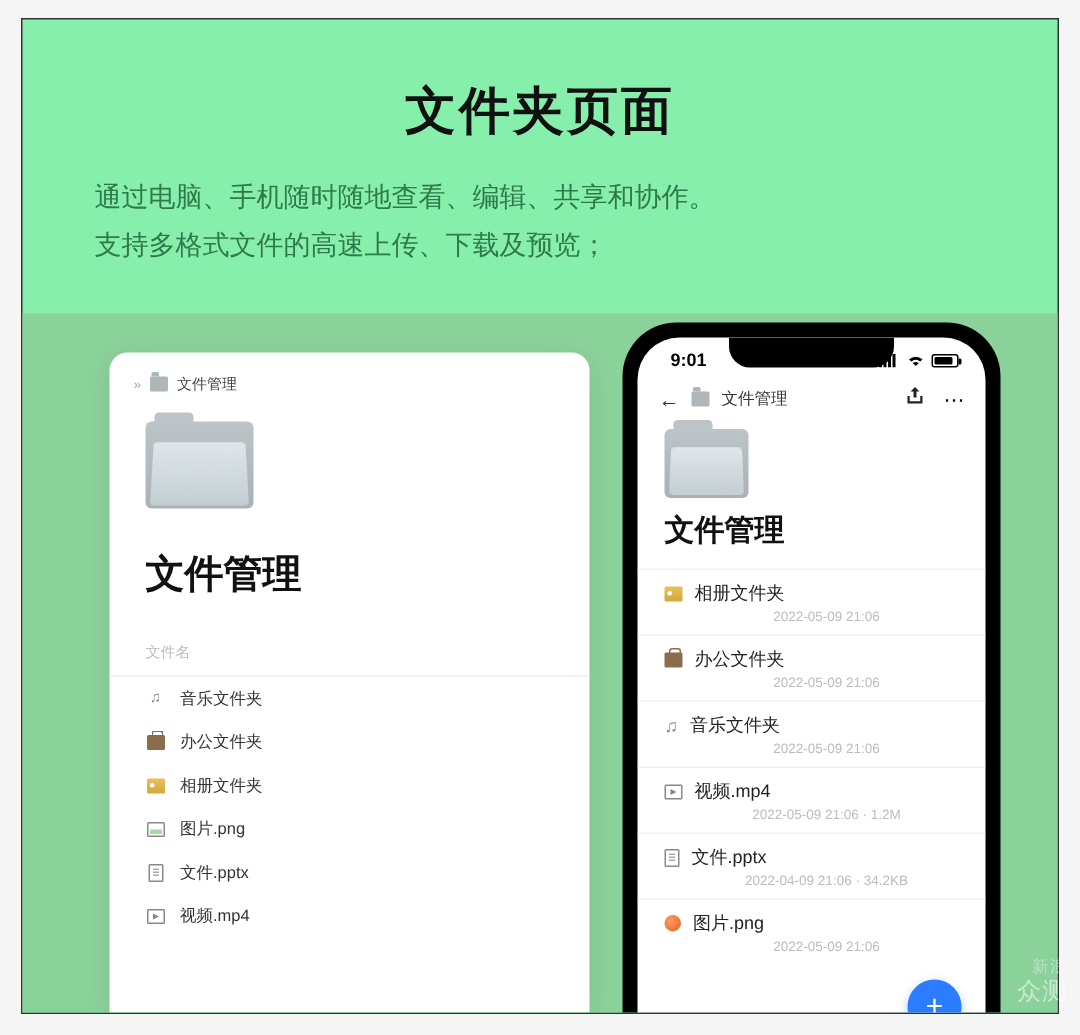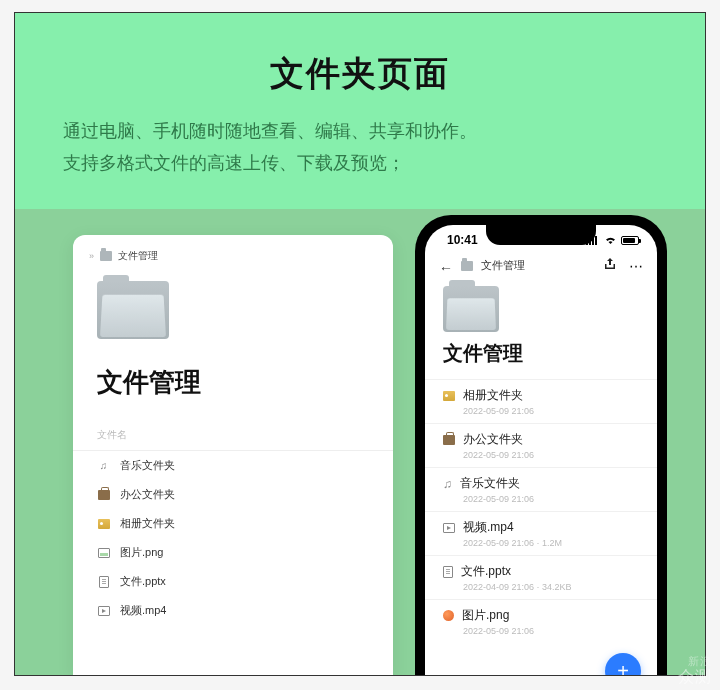--- a/index.html
+++ b/index.html
@@ -187,20 +187,21 @@
   align-items: center;
   gap: 8px;
   font-size: 12px;
   color: #222;
 }
 .ph-row-meta {
   font-size: 9px;
   color: #bbb;
   padding-left: 20px;
   padding-top: 2px;
+  text-align: center;
 }
 .fab {
   position: absolute;
   right: 16px;
   bottom: 16px;
   width: 36px;
   height: 36px;
   border-radius: 50%;
   background: #2b7cff;
   color: #fff;
@@ -220,21 +221,21 @@
 .ic-doc { width:10px;height:12px;background:#fff;border:1px solid #888;border-radius:1px;position:relative; }
 .ic-doc::before{content:'';position:absolute;top:2px;left:2px;right:2px;height:1px;background:#aaa;box-shadow:0 2px #aaa,0 4px #aaa;}
 .ic-vid { width:12px;height:10px;border:1px solid #888;border-radius:1px;background:#fff;position:relative; }
 .ic-vid::after{content:'';position:absolute;top:2px;left:3px;border-left:4px solid #888;border-top:2.5px solid transparent;border-bottom:2.5px solid transparent;}
 .ic-circ { width:11px;height:11px;border-radius:50%;background:radial-gradient(circle at 35% 35%, #ff9a5a, #e0622a); }
 .ic-folder-sm { width:12px;height:10px;background:#aeb6ba;border-radius:1px;position:relative; }
 .ic-folder-sm::before{content:'';position:absolute;top:-3px;left:1px;width:5px;height:3px;background:#aeb6ba;border-radius:1px 1px 0 0;}
 .watermark {
   position: absolute;
   right: 8px;
-  bottom: 2px;
+  bottom: 18px;
   font-size: 16px;
   color: rgba(255,255,255,0.55);
   font-weight: 500;
   letter-spacing: 1px;
   margin-left: 44px;
 }
 .watermark .wm1 { font-size: 11px; color: rgba(255,255,255,0.4); display:block; text-align:right; line-height:1; }
 </style>
 </head>
 <body>
@@ -295,21 +296,21 @@
             <span class="ic-vid"></span>
           </span>
         <span>视频.mp4</span>
       </div>
     </div>
 
     <div class="phone">
       <div class="phone-screen">
         <div class="notch"></div>
         <div class="status-bar">
-          <span>10:41</span>
+          <span>9:01</span>
           <span class="status-icons">
             <svg class="sig" viewBox="0 0 14 9">
                 <rect x="0" y="6" width="2" height="3"></rect>
                 <rect x="3" y="4" width="2" height="5"></rect>
                 <rect x="6" y="2" width="2" height="7"></rect>
                 <rect x="9" y="0" width="2" height="9"></rect>
               </svg>
             <svg class="wf" viewBox="0 0 13 10">
                 <path d="M6.5 9 L4.5 7 Q6.5 5.5 8.5 7 Z M2 4.5 Q6.5 1 11 4.5 L9.5 6 Q6.5 3.5 3.5 6 Z" fill="#000"></path>
               </svg>

